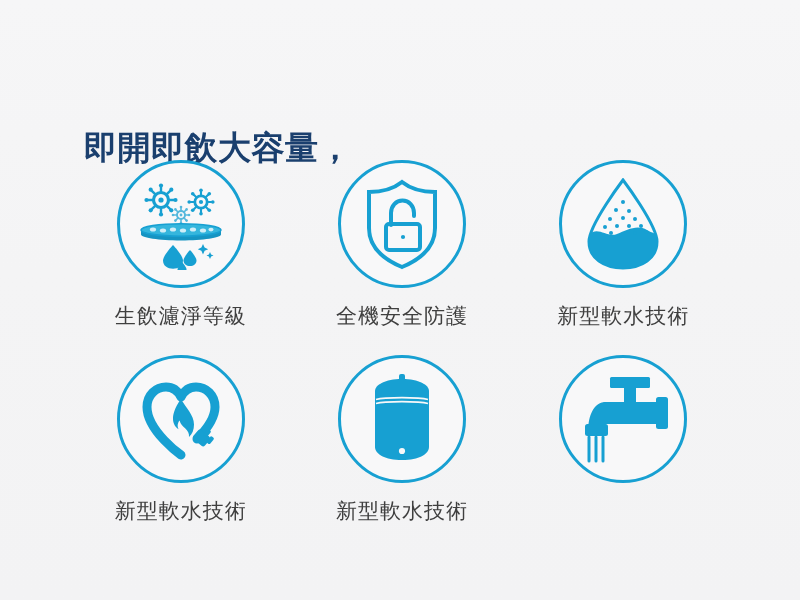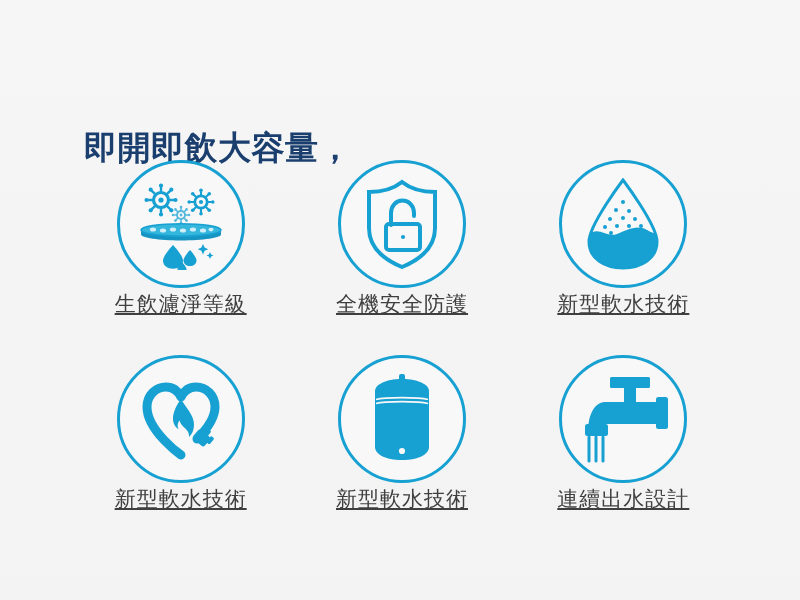--- a/index.html
+++ b/index.html
@@ -65,27 +65,26 @@
     background: #f8f8f9;
     display: flex;
     align-items: center;
     justify-content: center;
     box-sizing: border-box;
   }
   .icon-circle svg {
     display: block;
   }
   .feature-label {
-    margin-top: 2px;
+    margin-top: 14px;
     font-size: 21px;
     color: #3f3f3f;
     letter-spacing: 1px;
     text-align: center;
     white-space: nowrap;
-    text-decoration: underline;
   }
 </style>
 </head>
 <body>
 
 <div id="slide">
 
   <div class="headline">
     <span class="hl-line">即開即飲大容量，</span>
   </div>
@@ -309,17 +308,16 @@
             </g>
 
             <g stroke="#17a0d2" stroke-width="3" stroke-linecap="round">
               <line x1="13" y1="62" x2="13" y2="86"></line>
               <line x1="20" y1="62" x2="20" y2="86"></line>
               <line x1="27" y1="62" x2="27" y2="86"></line>
             </g>
           </svg>
         </span>
       </div>
-      <div class="feature-label">連續出水設計</div>
     </div>
 
   </div>
 </div>
 
 </body></html>

